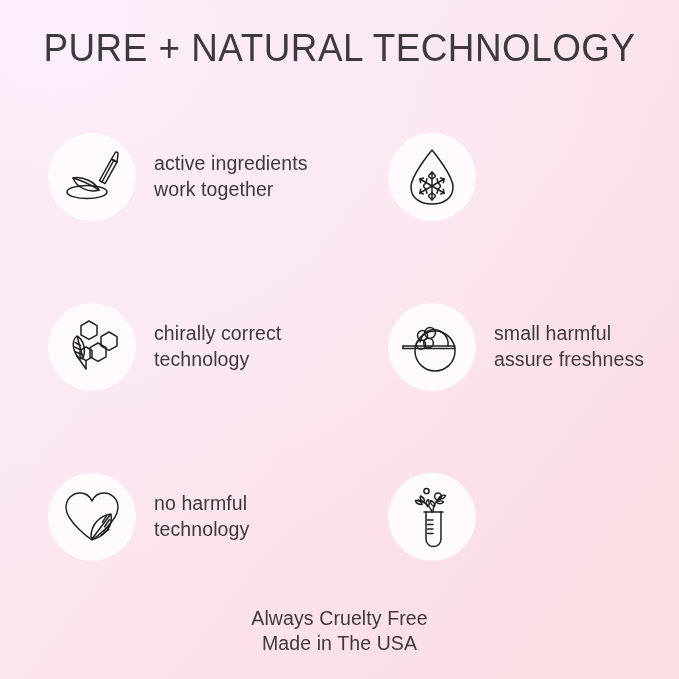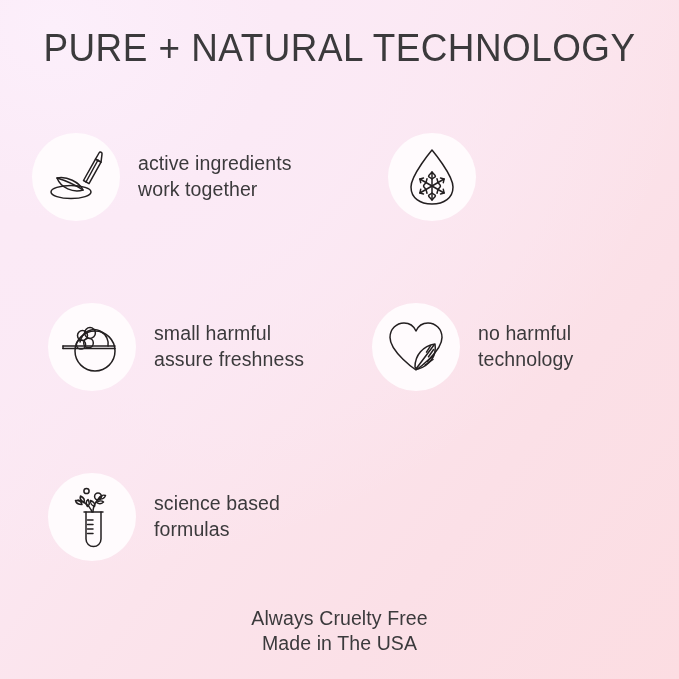--- a/index.html
+++ b/index.html
@@ -47,21 +47,21 @@
     margin-top: 22px;
     display: grid;
     grid-template-columns: 340px 339px;
     grid-template-rows: 170px 170px 170px;
     flex: 0 0 auto;
   }
 
   .feature {
     display: flex;
     align-items: center;
-    padding-left: 32px;
+    padding-left: 48px;
   }
 
   .feature.col-right {
     padding-left: 48px;
   }
 
   .icon-badge {
     width: 88px;
     height: 88px;
     min-width: 88px;
@@ -153,20 +153,43 @@
             <path d="M0 7 L -3.4 9.4 M0 7 L 3.4 9.4"></path>
             <path d="M-6 -3.5 L -8.4 -0.6 M-6 -3.5 L -5 -7.3"></path>
             <path d="M6 3.5 L 8.4 0.6 M6 3.5 L 5 7.3"></path>
             <path d="M-6 3.5 L -5 7.3 M-6 3.5 L -8.4 0.6"></path>
             <path d="M6 -3.5 L 5 -7.3 M6 -3.5 L 8.4 -0.6"></path>
           </g>
         </svg>
       </div>
     </div>
 
+    <div class="feature">
+      <div class="icon-badge">
+        <svg width="60" height="62" viewBox="0 0 60 62" fill="none" stroke="#231f20" stroke-width="1.5" stroke-linecap="round" stroke-linejoin="round" aria-hidden="true">
+
+          <polygon points="27,5 35,9.6 35,18.8 27,23.4 19,18.8 19,9.6"></polygon>
+
+          <polygon points="47,16 55,20.6 55,29.8 47,34.4 39,29.8 39,20.6"></polygon>
+
+          <polygon points="36,27 44,31.6 44,40.8 36,45.4 28,40.8 28,31.6"></polygon>
+
+          <polygon points="24,31 30,34.4 30,41.2 24,44.6 18,41.2 18,34.4"></polygon>
+
+          <path d="M24 44.6 L 24 53 L 15 40"></path>
+
+          <path d="M15 40 C 10 32, 10 24, 15 20 C 22 24, 24 34, 21 42 C 19 43.5, 16.5 42.5, 15 40 Z"></path>
+
+          <path d="M15.4 21.5 L 20.6 40.8"></path>
+          <path d="M13.2 26.5 L 18.5 29.5 M12.4 31 L 19.3 34 M12.8 35.5 L 20 38.5"></path>
+        </svg>
+      </div>
+      <div class="feature-label">chirally correct
+technology</div>
+    </div>
 
     <div class="feature col-right">
       <div class="icon-badge">
         <svg width="66" height="58" viewBox="0 0 66 58" fill="none" stroke="#231f20" stroke-width="1.5" stroke-linecap="round" stroke-linejoin="round" aria-hidden="true">
 
           <circle cx="36" cy="33" r="20"></circle>
 
           <path d="M21 24 C 23 14, 33 9, 41 13 C 48 16.5, 50 24, 49 28"></path>
 
           <circle cx="23.5" cy="17.5" r="5"></circle>
@@ -216,22 +239,20 @@
           <path d="M29.5 21.5 C 27 20.5, 25 18, 25.5 15.5 C 28.5 16.5, 30.5 19, 29.5 21.5 Z"></path>
 
           <path d="M19 17.5 C 16.5 16, 14.5 13.5, 15.5 11 C 18.5 12.5, 20 15, 19 17.5 Z"></path>
           <path d="M17 19.5 C 14 19.5, 11 18, 10.5 15.5 C 13.5 15, 16.5 16.5, 17 19.5 Z"></path>
           <path d="M22.5 21.5 C 21 19, 21 16, 23 14.5 C 24.5 17, 24.5 20, 22.5 21.5 Z"></path>
 
           <circle cx="21.5" cy="6" r="2.6"></circle>
           <circle cx="33" cy="11.5" r="3.4"></circle>
         </svg>
       </div>
-      <div class="feature-label">science based
-formulas</div>
     </div>
 
   </div>
 
   <div class="footer">Always Cruelty Free
 Made in The USA</div>
 
 </div>
 
 </body></html>

